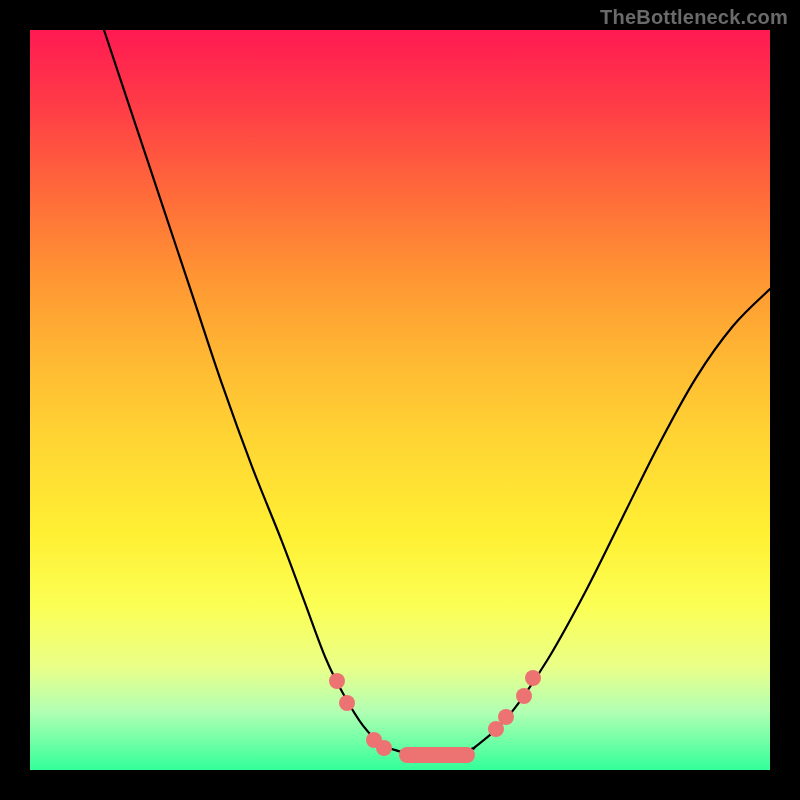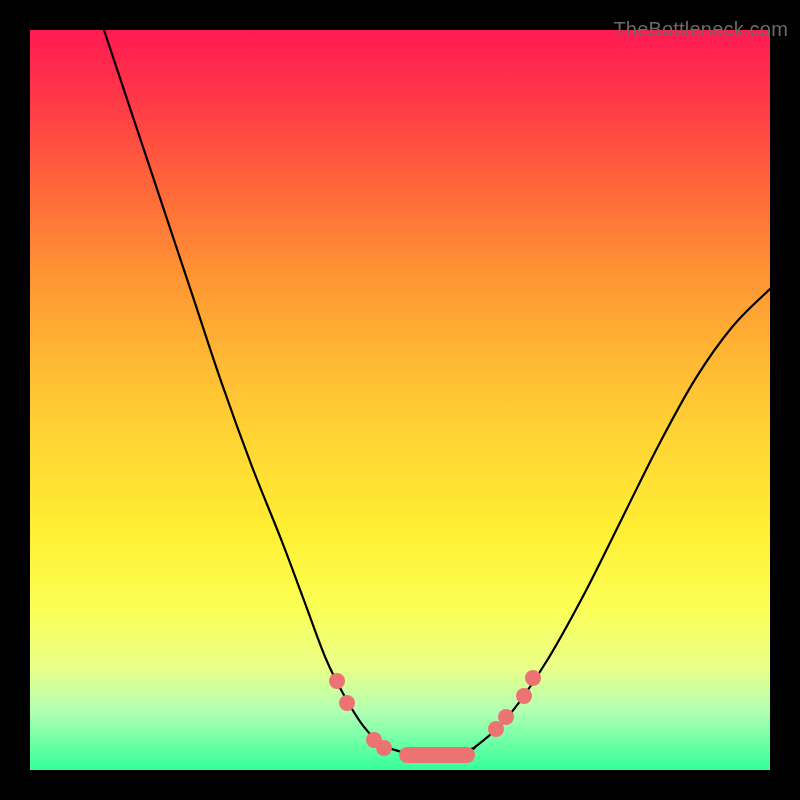--- a/index.html
+++ b/index.html
@@ -33,25 +33,25 @@
       #fff033 68%,
       #fbff55 78%,
       #eaff88 86%,
       #b3ffb3 92%,
       #33ff99 100%
     );
     overflow: hidden;
   }
   .watermark {
     position: absolute;
-    top: 18px;
+    top: 6px;
     right: 12px;
     color: #6a6a6a;
     font-size: 20px;
-    font-weight: 400;
+    font-weight: 700;
     letter-spacing: 0.2px;
     z-index: 10;
   }
   svg.curve-layer {
     position: absolute;
     left: 0;
     top: 0;
     width: 740px;
     height: 740px;
   }

